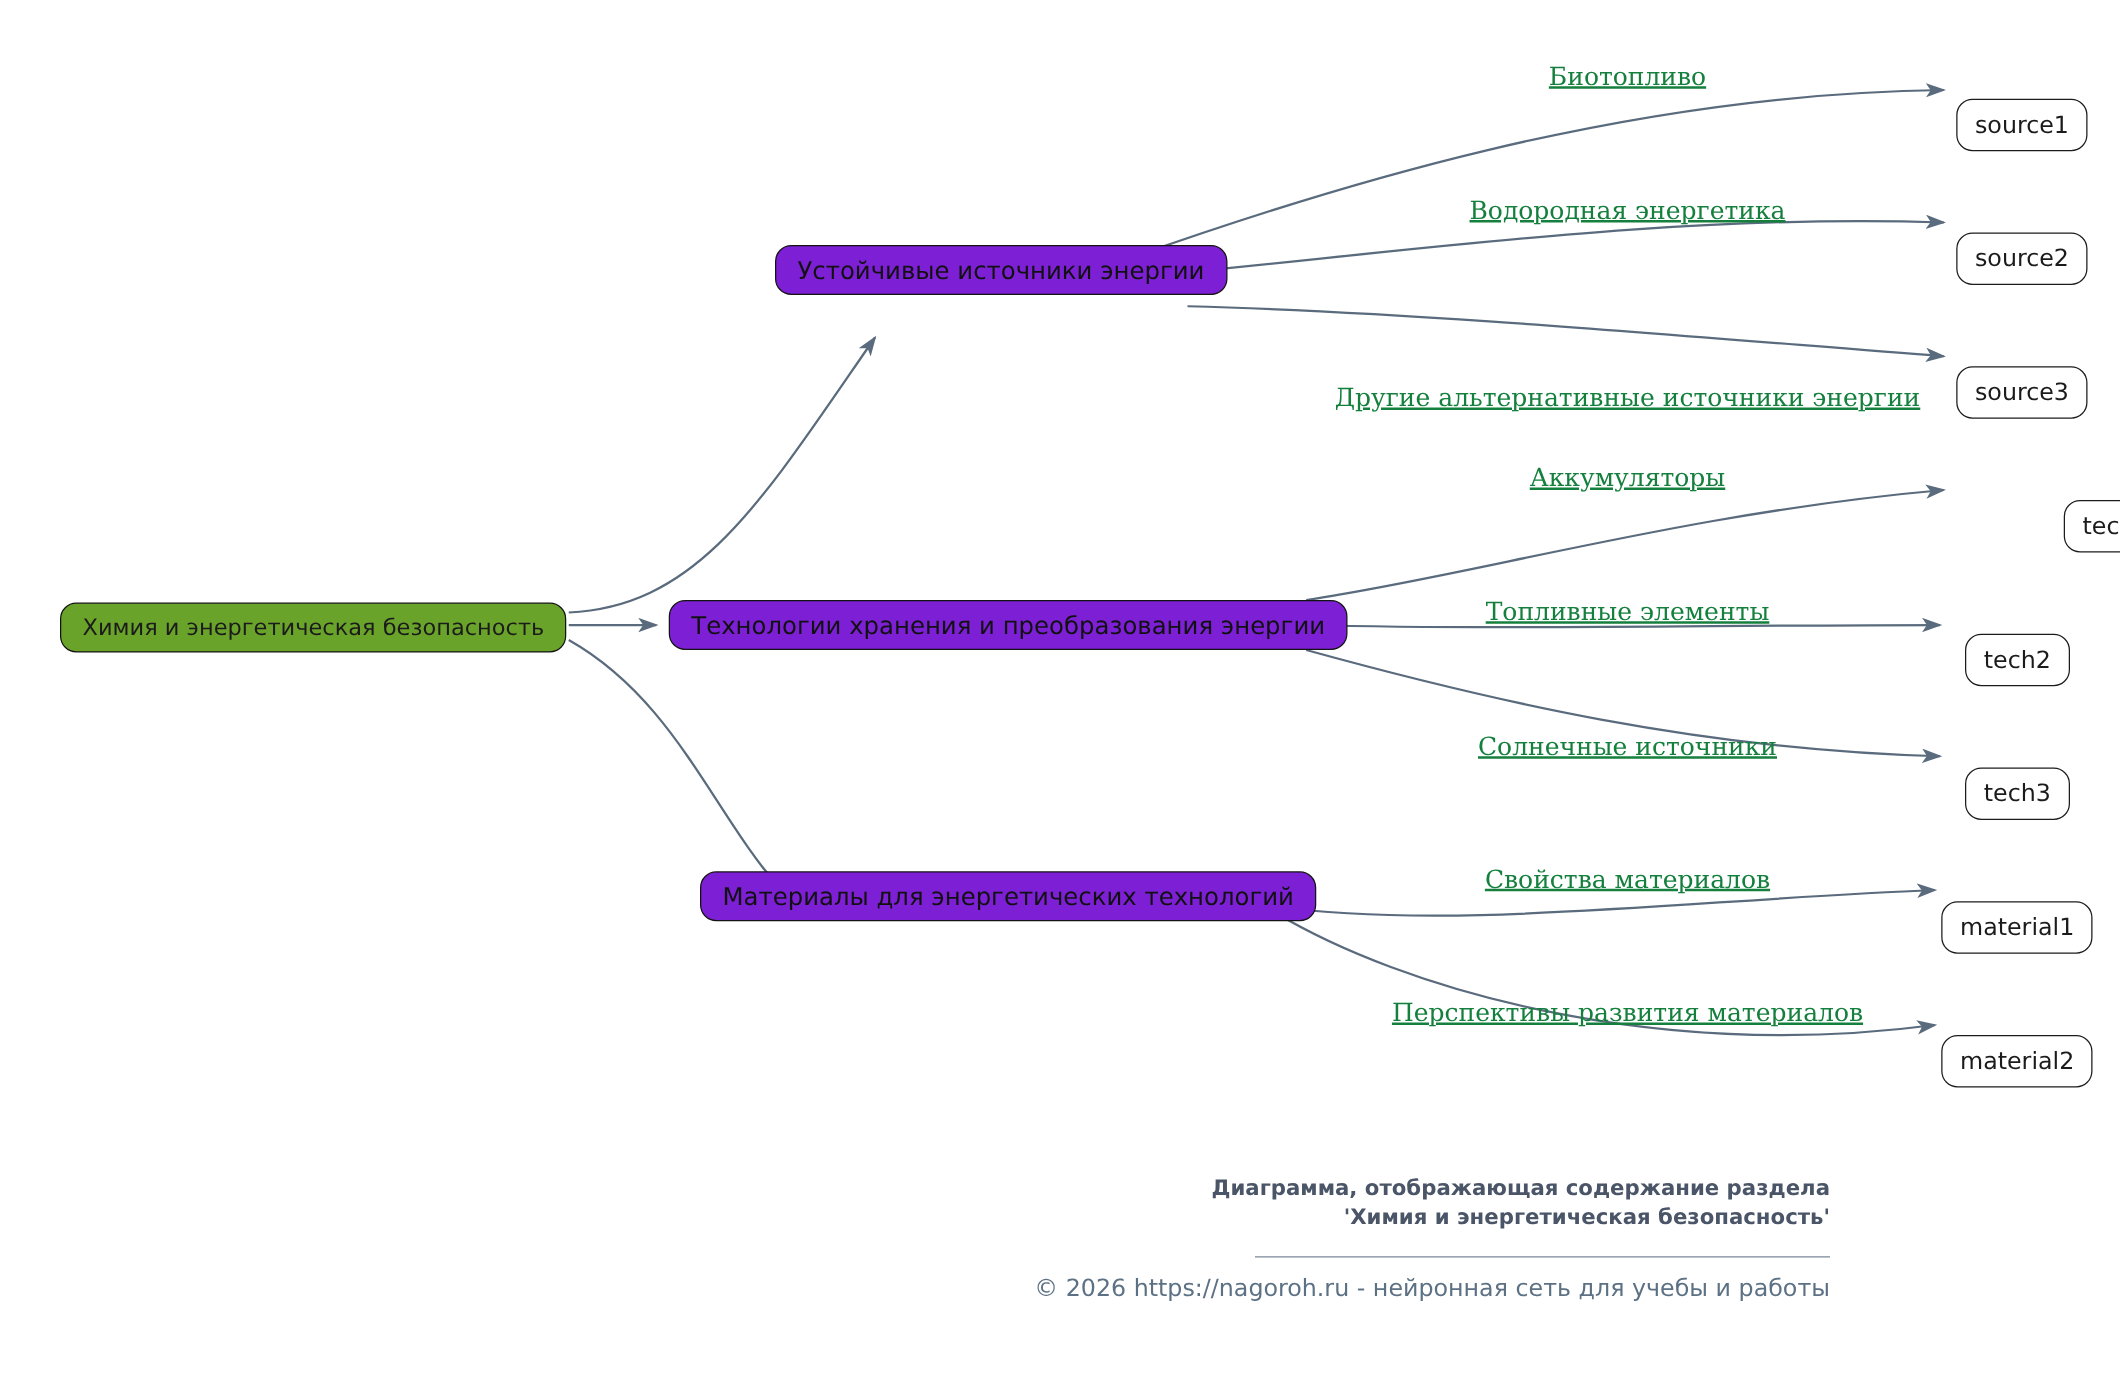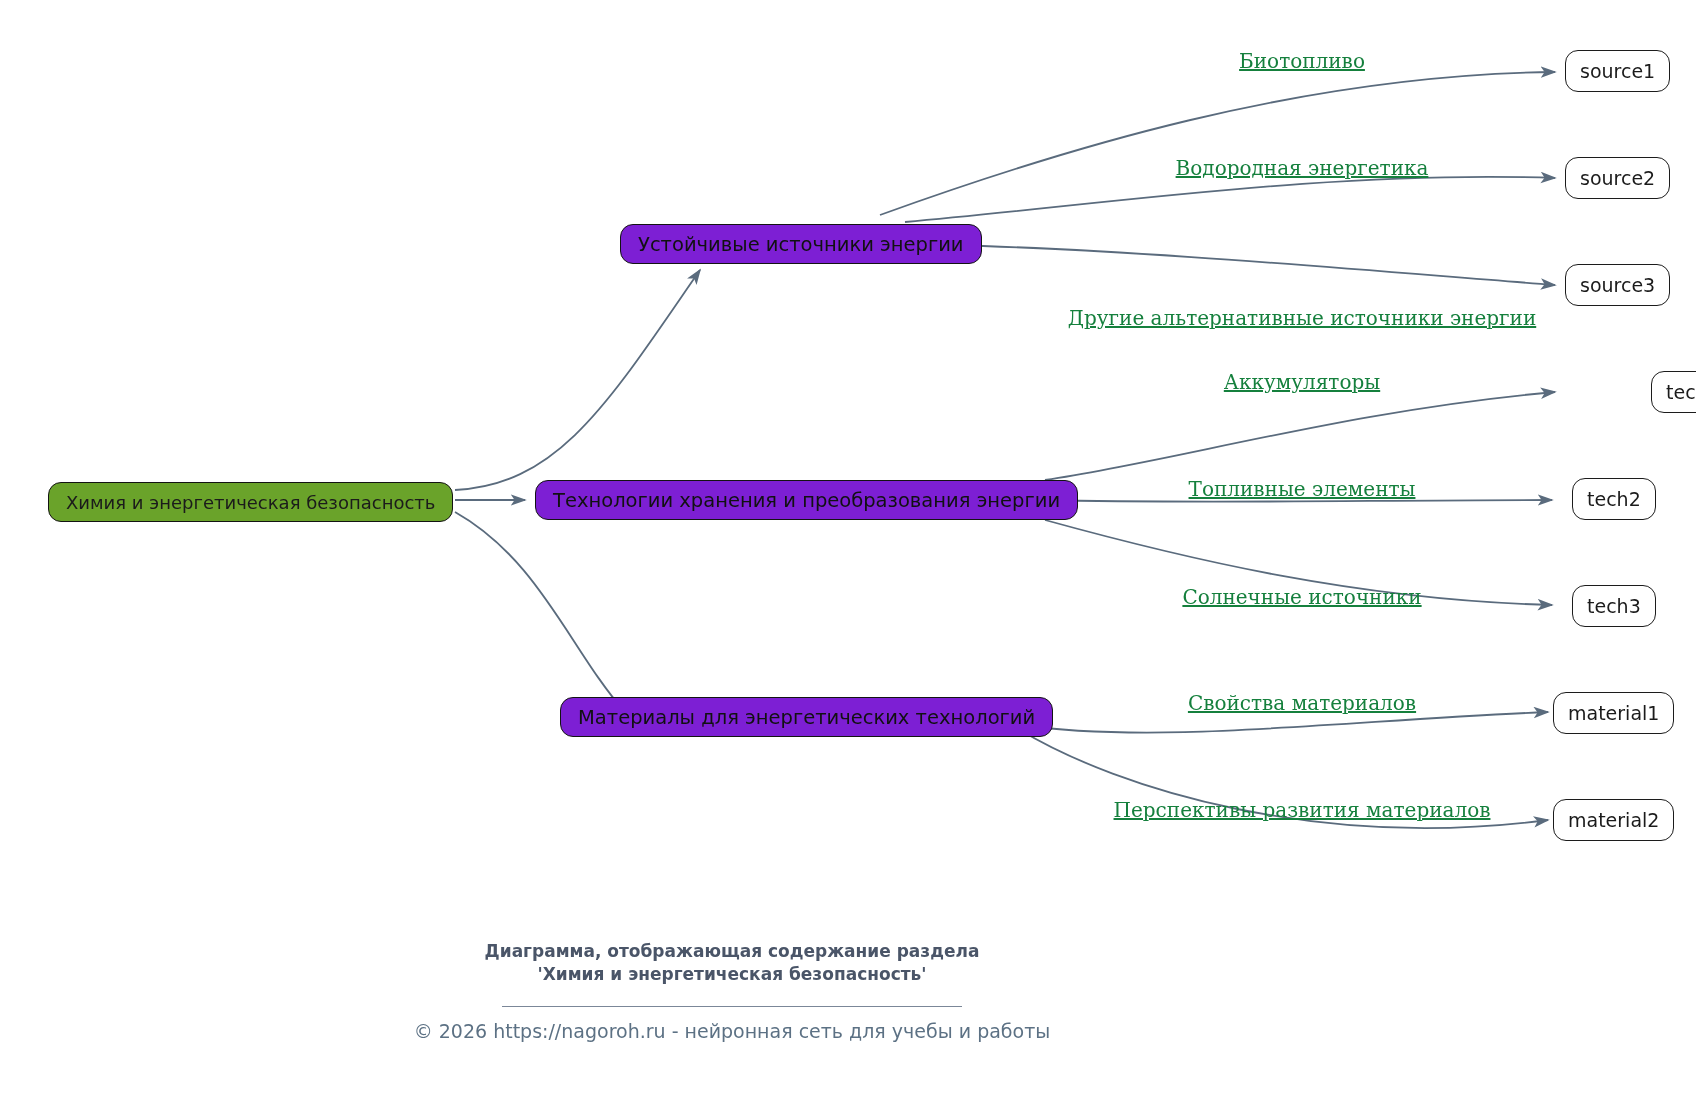--- a/index.html
+++ b/index.html
@@ -55,35 +55,36 @@
     color: #111111;
   }
   .node-leaf {
     background: #ffffff;
     border: 1.6px solid #1c1c1c;
     border-radius: 13px;
     font-size: 19px;
     padding: 0 14px;
     height: 42px;
     color: #1b1b1b;
+    margin-top: 29px;
   }
   .edge-label {
     position: absolute;
     font-family: "DejaVu Serif", serif;
     font-size: 20px;
     color: #15803d;
     white-space: nowrap;
     transform: translateX(-50%);
     text-decoration: underline;
   }
   .footer {
     position: absolute;
     left: 0;
     width: 1464px;
-    text-align: center;
+    text-align: right;
     font-family: "DejaVu Sans", sans-serif;
   }
   .footer-title {
     top: 940px;
     color: #4a5568;
     font-size: 17px;
     font-weight: bold;
     line-height: 23px;
   }
   .footer-rule {
@@ -131,21 +132,21 @@
 
       <path d="M 1020,725 C 1160,745 1350,720 1548,712"></path>
       <path d="M 1020,730 C 1120,790 1320,850 1548,820"></path>
     </g>
   </svg>
 
   <div class="node node-root" style="left:48px; top:482px;">
     <span>Химия и энергетическая безопасность</span>
   </div>
 
-  <div class="node node-branch" style="left:620px; top:224px;">
+  <div class="node node-branch" style="left:620px; top:196px;">
     <span>Устойчивые источники энергии</span>
   </div>
 
   <div class="node node-branch" style="left:560px; top:697px;">
     <span>Материалы для энергетических технологий</span>
   </div>
 
   <div class="node node-branch" style="left:535px; top:480px;">
     <span>Технологии хранения и преобразования энергии</span>
   </div>

